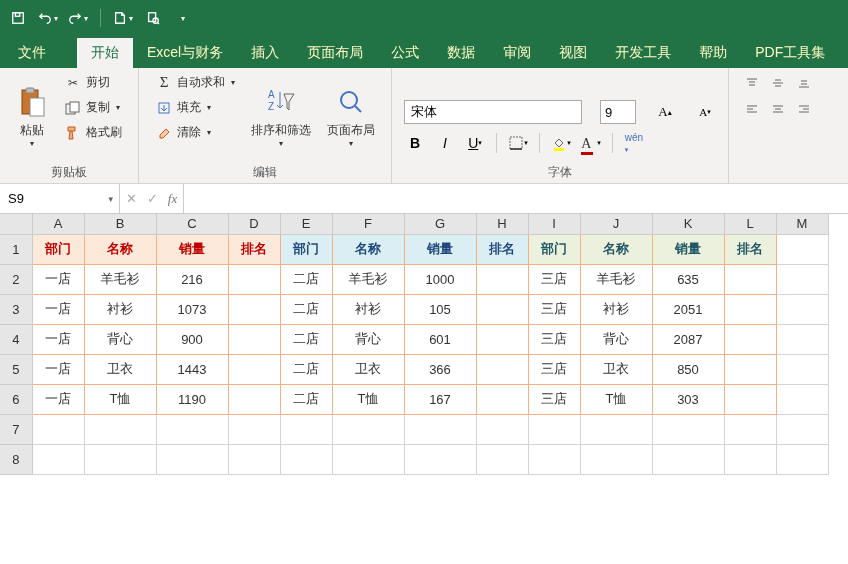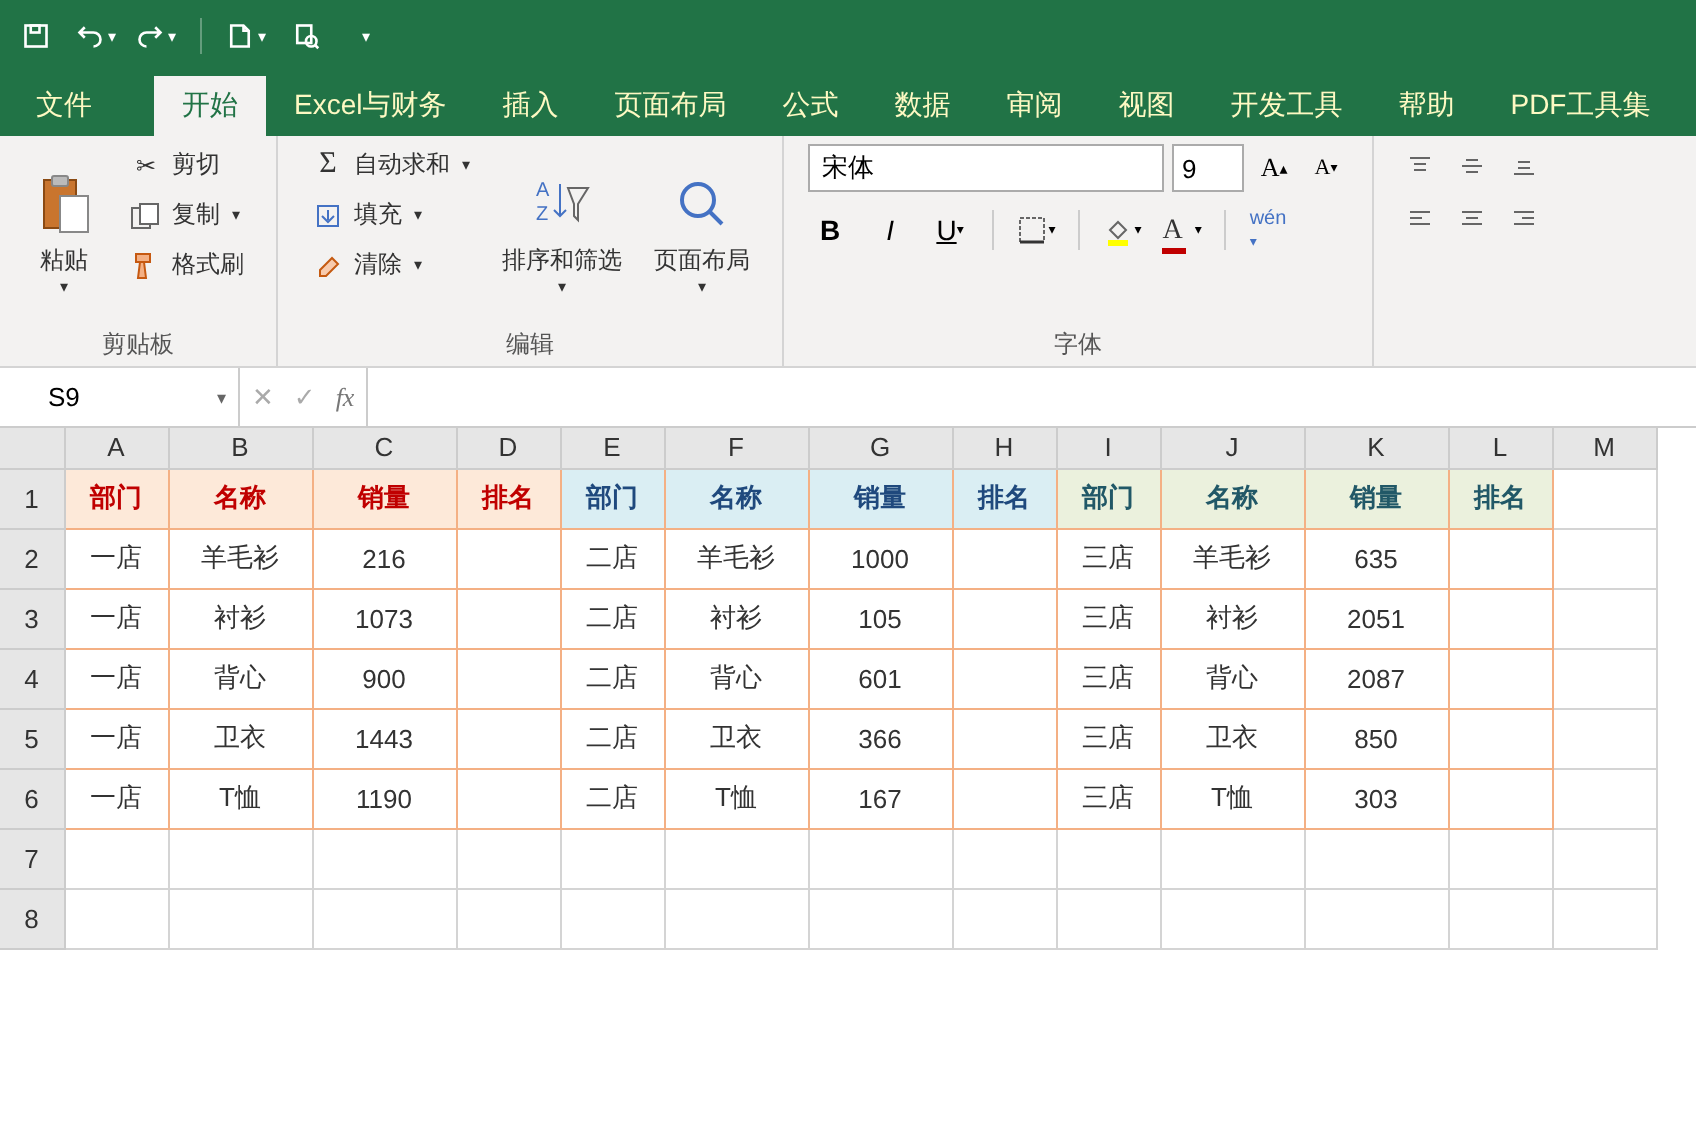--- a/index.html
+++ b/index.html
@@ -24,35 +24,35 @@
 .group-body { display: flex; gap: 8px; flex: 1; }
 
 
 .big-btn { display: flex; flex-direction: column; align-items: center; justify-content: center; cursor: pointer; padding: 2px 4px; font-size: 12px; color: #333; }
 .big-btn .ic { width: 32px; height: 36px; display: flex; align-items: center; justify-content: center; margin-bottom: 2px; }
 .small-btn-col { display: flex; flex-direction: column; gap: 4px; }
 .small-btn { display: flex; align-items: center; gap: 4px; font-size: 12px; color: #333; cursor: pointer; padding: 2px 4px; }
 .small-btn .ic { width: 18px; height: 16px; display: flex; align-items: center; justify-content: center; }
 
 
-.font-row1 { display: flex; gap: 4px; align-items: center; margin-bottom: 8px; }
+.font-row1 { display: flex; gap: 18px; align-items: center; margin-bottom: 8px; margin-top: 28px; }
 .font-name { width: 178px; height: 24px; border: 1px solid #ababab; background: #fff; font-size: 13px; padding: 0 6px; }
 .font-size { width: 36px; height: 24px; border: 1px solid #ababab; background: #fff; font-size: 13px; text-align: left; padding: 0 4px; }
 .font-row2 { display: flex; gap: 8px; align-items: center; }
 .fbtn { width: 22px; height: 22px; display: flex; align-items: center; justify-content: center; cursor: pointer; font-size: 14px; }
 .fsplit { border-left: 1px solid #ccc; height: 20px; margin: 0 2px; }
 .font-aa { font-size: 13px; font-family: serif; }
 
 
 .align-grid { display: grid; grid-template-columns: repeat(3, 22px); grid-template-rows: repeat(2, 22px); gap: 4px; }
 .align-grid div { display: flex; align-items: center; justify-content: center; cursor: pointer; }
 
 
 .formula-bar { height: 30px; border-bottom: 1px solid #ccc; display: flex; align-items: stretch; }
-.name-box { width: 120px; border-right: 1px solid #ccc; display: flex; align-items: center; padding: 0 24px; font-size: 13px; position: relative; }
+.name-box { width: 120px; border-right: 1px solid #ccc; display: flex; align-items: center; padding: 0 8px; font-size: 13px; position: relative; }
 .name-box::after { content: "▾"; position: absolute; right: 6px; font-size: 9px; color: #666; }
 .fb-btns { display: flex; align-items: center; padding: 0 6px; gap: 10px; border-right: 1px solid #ccc; color: #aaa; }
 .fb-btns span { cursor: pointer; font-size: 13px; }
 .fb-fx { font-style: italic; font-family: serif; color: #777; }
 .formula-input { flex: 1; padding: 0 8px; display: flex; align-items: center; font-size: 13px; }
 
 
 .grid-wrap { position: relative; }
 .grid { border-collapse: collapse; font-size: 12px; }
 .grid th.corner { width: 32px; height: 20px; background: #e6e6e6; border: 1px solid #ccc; border-top: none; border-left: none; }

